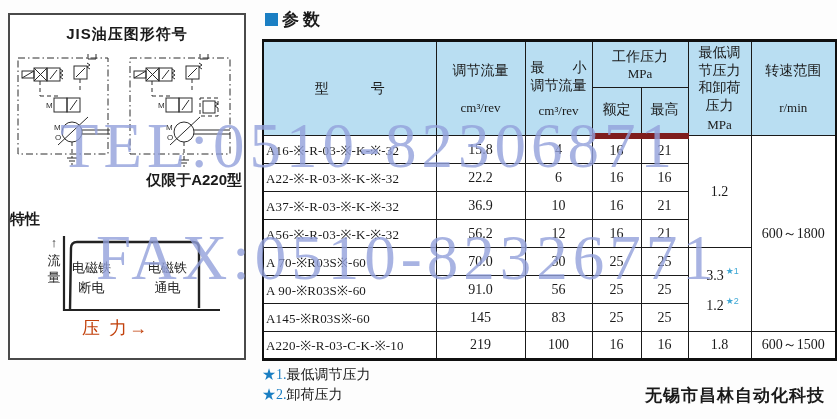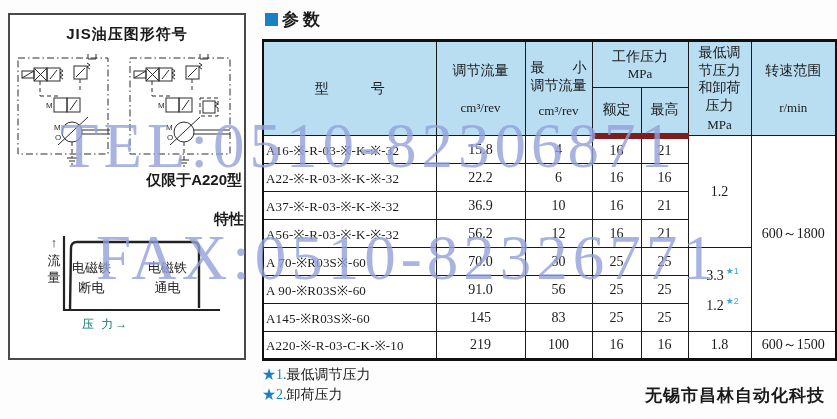--- a/index.html
+++ b/index.html
@@ -16,29 +16,29 @@
     position:absolute; left:8px; top:13px; width:238px; height:347px;
     border:2px solid #4a4a4a; background:#fff;
   }
   .jis-title { text-align:center; margin-top:10px; font-size:15px; font-weight:bold; letter-spacing:1px; }
   .diagrams { display:block; margin:2px auto 0 auto; }
   .diag-stroke { fill:none; stroke:#2c2c2c; stroke-width:1; }
   .dashdot { fill:none; stroke:#2c2c2c; stroke-width:1; stroke-dasharray:7 3 1.5 3; }
   .dashln  { fill:none; stroke:#2c2c2c; stroke-width:1; stroke-dasharray:4 3; }
   .diag-txt { font-family:"Liberation Sans",sans-serif; font-size:8px; fill:#2c2c2c; }
   .a220-caption { text-align:right; padding-right:2px; font-size:15px; font-weight:bold; margin-top:1px; }
-  .char-heading { text-align:right; font-size:15px; font-weight:bold; margin-top:20px; }
+  .char-heading { text-align:left; font-size:15px; font-weight:bold; margin-top:20px; }
   .chart-box { position:relative; height:108px; margin-top:3px; }
   .chart-svg { position:absolute; left:34px; top:0; }
   .ylab { position:absolute; left:36px; top:2px; width:16px; font-size:13px; line-height:1.35;
           white-space:pre-line; text-align:center; color:#222; }
   .curve-lab { position:absolute; font-size:13px; line-height:1.5; white-space:pre-line; text-align:center; color:#222; }
   .lab-off { left:62px; top:26px; }
   .lab-on  { left:138px; top:26px; }
-  .xlab { position:absolute; left:72px; top:84px; font-size:12px; letter-spacing:2px; color:#0f766e; }
+  .xlab { position:absolute; left:72px; top:84px; font-size:18px; letter-spacing:2px; color:#c2410c; }
 
   
   .right-panel { position:absolute; left:262px; top:8px; width:573px; }
   .section-header { display:flex; align-items:center; gap:4px; margin-left:3px; }
   .section-square { width:13px; height:13px; background:#1b7fc3; display:inline-block; }
   .section-title { font-size:17px; font-weight:bold; letter-spacing:4px; }
 
   table.params {
     margin-top:8px; border-collapse:collapse; width:573px; table-layout:fixed;
     font-family:"Liberation Serif", serif;

